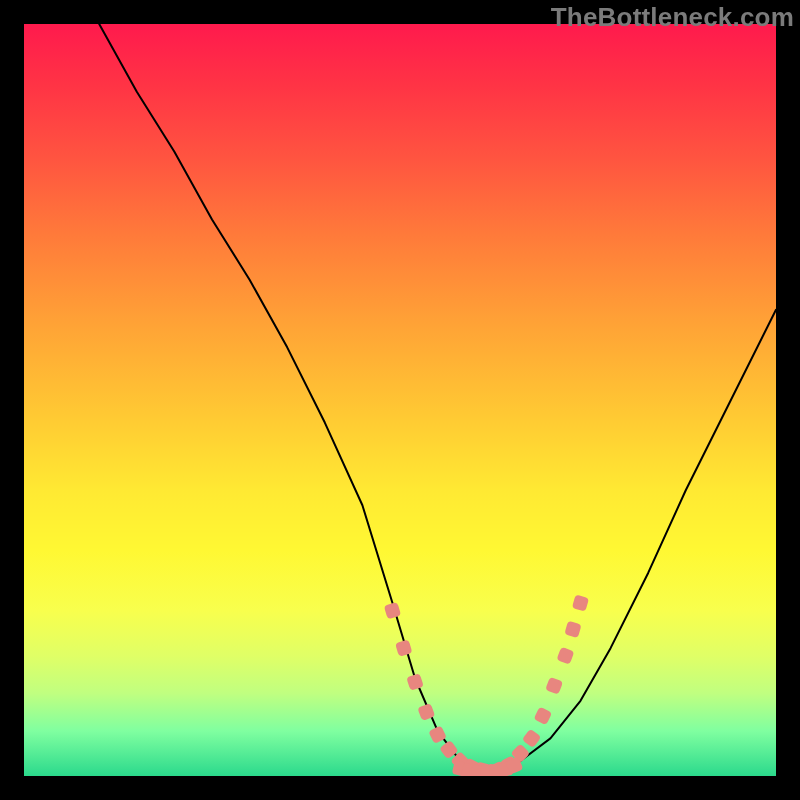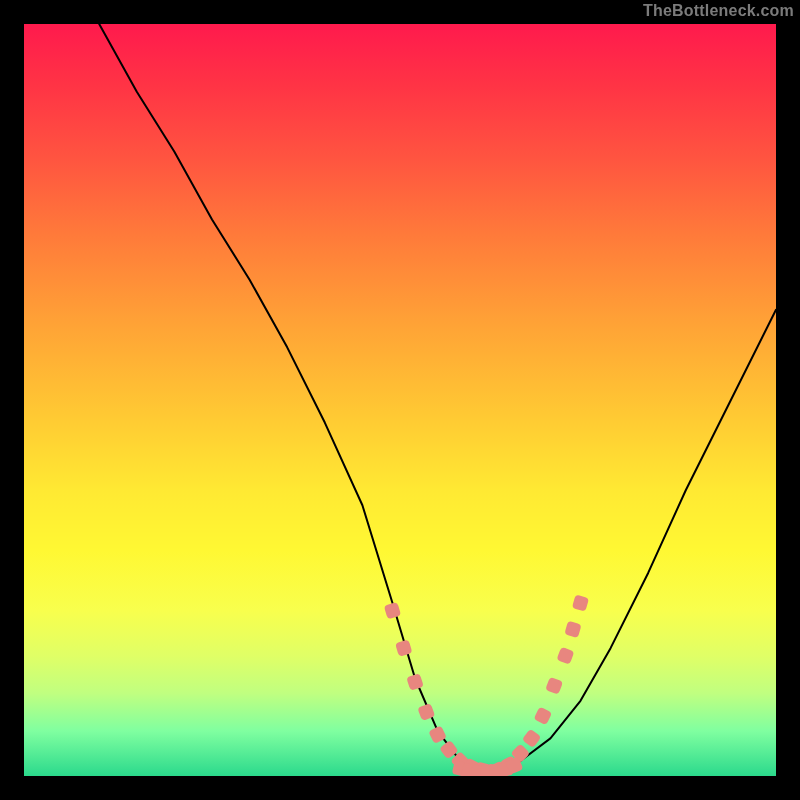--- a/index.html
+++ b/index.html
@@ -39,21 +39,21 @@
       #c0ff80 89%,
       #80ffa0 94%,
       #2bd98c 100%
     );
   }
   .watermark {
     position: absolute;
     top: 2px;
     right: 6px;
     font-family: Arial, Helvetica, sans-serif;
-    font-size: 16px;
+    font-size: 26px;
     font-weight: 600;
     color: #7b7b7b;
     letter-spacing: 0.2px;
     user-select: none;
   }
   svg.curves {
     position: absolute;
     top: 0;
     left: 0;
     width: 752px;

